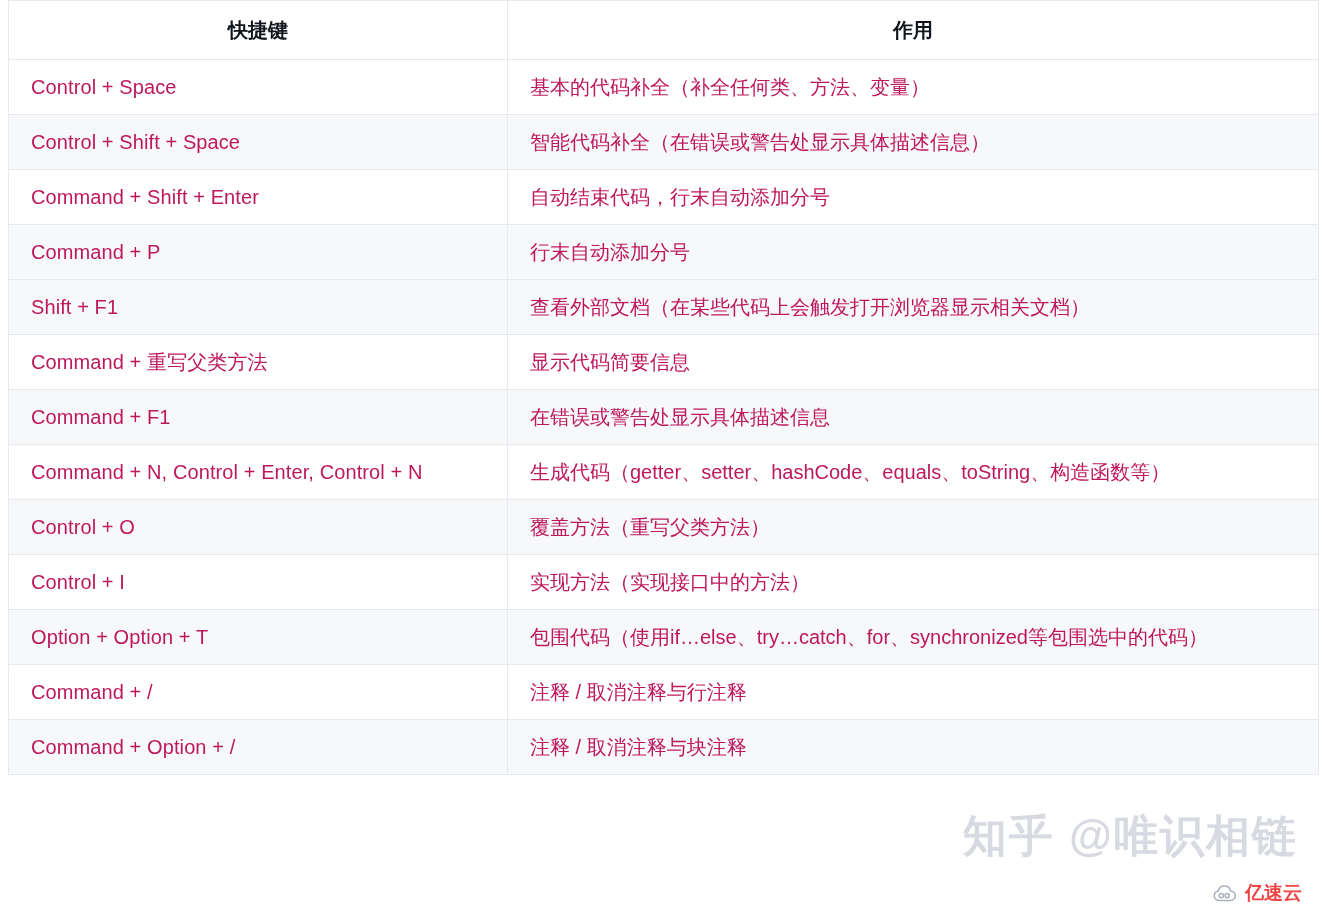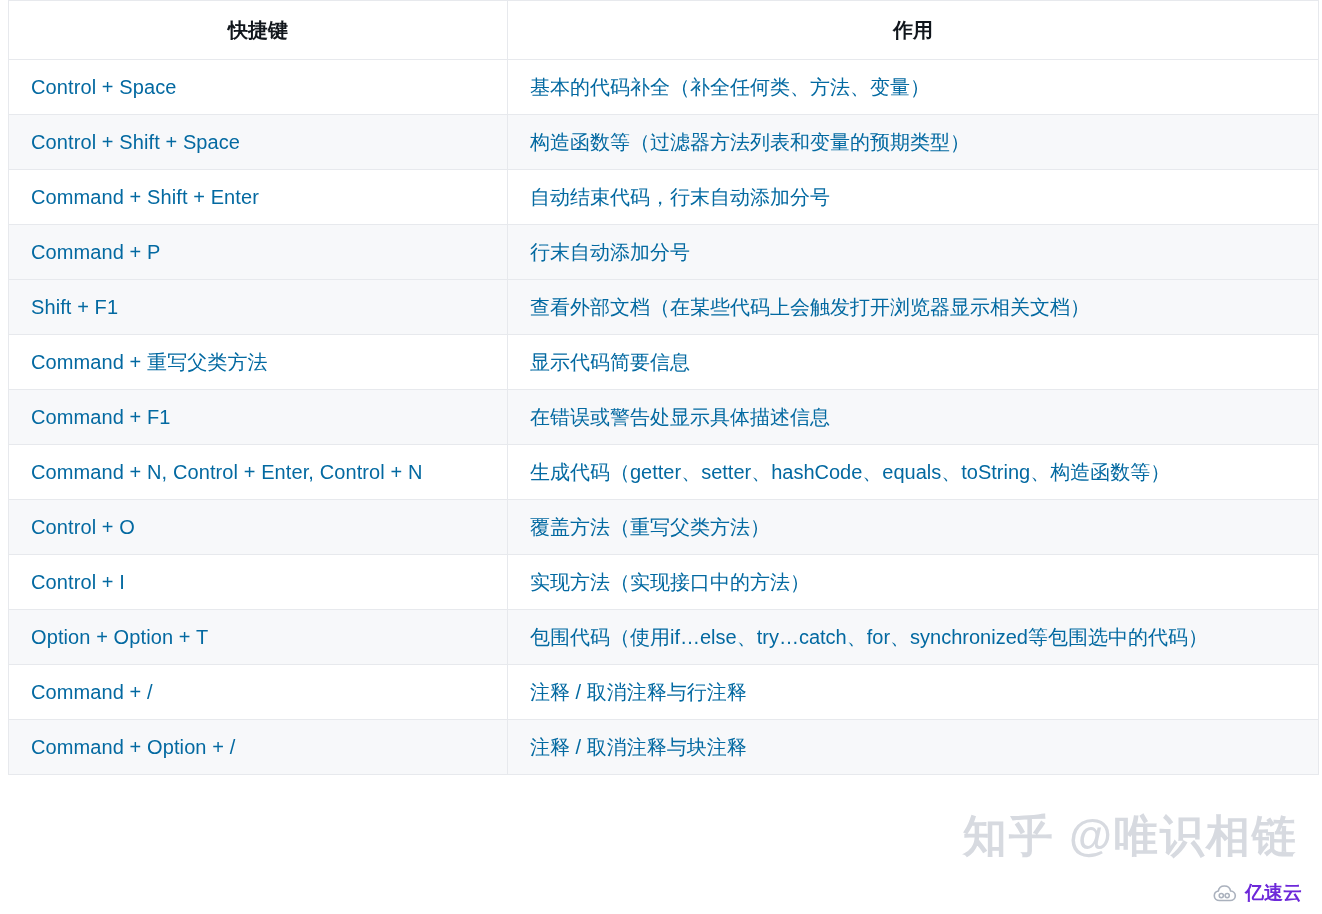--- a/index.html
+++ b/index.html
@@ -36,21 +36,21 @@
   table.shortcut-table col.col-desc  { width: 811px; }
 
   table.shortcut-table th,
   table.shortcut-table td {
     border: 1px solid #e7e9ed;
     padding: 0 22px;
     vertical-align: middle;
     font-size: 20px;
     line-height: 1.52;
     font-weight: 400;
-    color: #0369a1;
+    color: #be185d;
   }
 
   table.shortcut-table thead th {
     text-align: center;
     font-weight: 700;
     font-size: 20px;
     height: 58px;
     background: #ffffff;
     color: #11161c;
   }
@@ -85,21 +85,21 @@
     font-family: "Liberation Sans", "DejaVu Sans", sans-serif;
   }
 
   .yisuyun-watermark {
     position: absolute;
     right: 20px;
     bottom: 8px;
     display: flex;
     align-items: center;
     gap: 6px;
-    color: #6d28d9;
+    color: #ef4444;
     font-size: 19px;
     font-weight: 700;
     white-space: nowrap;
     pointer-events: none;
   }
   .yisuyun-watermark svg { display: block; }
 </style>
 </head>
 <body>
 
@@ -115,21 +115,21 @@
         <th>作用</th>
       </tr>
     </thead>
     <tbody id="table-body">
         <tr class="plain">
           <td class="key-cell">Control + Space</td>
           <td class="desc-cell">基本的代码补全（补全任何类、方法、变量）</td>
         </tr>
         <tr class="striped">
           <td class="key-cell">Control + Shift + Space</td>
-          <td class="desc-cell">构造函数等（过滤器方法列表和变量的预期类型）</td>
+          <td class="desc-cell">智能代码补全（在错误或警告处显示具体描述信息）</td>
         </tr>
         <tr class="plain">
           <td class="key-cell">Command + Shift + Enter</td>
           <td class="desc-cell">自动结束代码，行末自动添加分号</td>
         </tr>
         <tr class="striped">
           <td class="key-cell">Command + P</td>
           <td class="desc-cell">行末自动添加分号</td>
         </tr>
         <tr class="striped">

